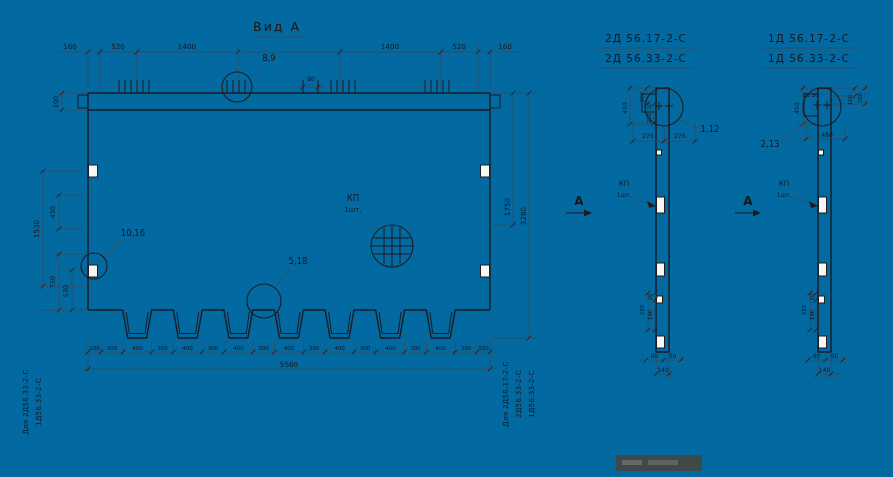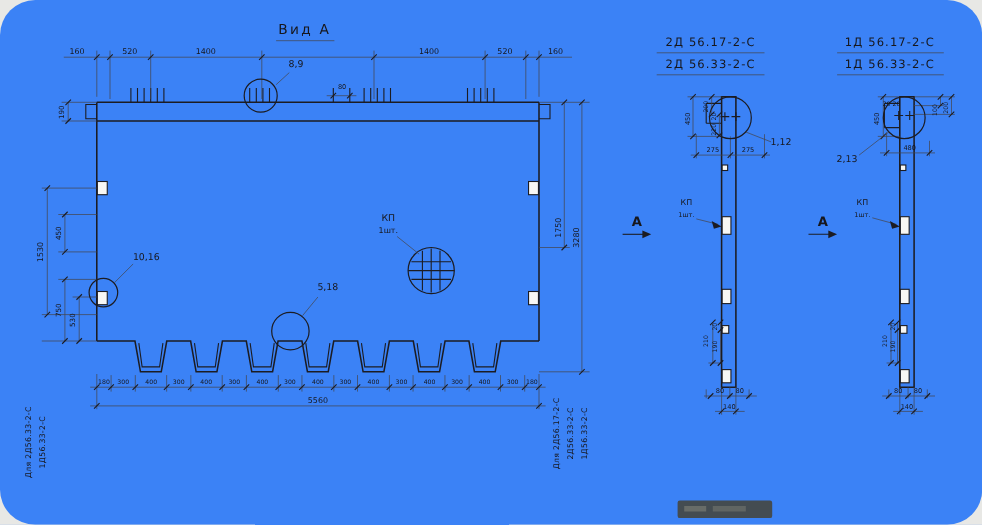--- a/index.html
+++ b/index.html
@@ -1,16 +1,16 @@
 <!DOCTYPE html>
 <html><head>
 <meta charset="utf-8">
 <style>
   html,body{margin:0;padding:0;background:#e8e8e5;}
-  .stage{position:relative;width:893px;height:477px;background:#3b82f6;overflow:hidden;border-radius:32px;}
+  .stage{position:relative;width:893px;height:477px;background:#0369a1;overflow:hidden;}
   svg{display:block;}
   svg text{fill:#17171c;font-family:"DejaVu Sans",sans-serif;text-anchor:middle;}
   .tt{font-size:12.5px;letter-spacing:2px;}
   .st{font-size:10.5px;letter-spacing:1px;}
   .cl{font-size:8.5px;}
   .d7{font-size:7.2px;}
   .d65{font-size:6.5px;}
   .d6{font-size:6px;}
   .d55{font-size:5.6px;}
   .mk{font-size:7px;letter-spacing:.3px;}

